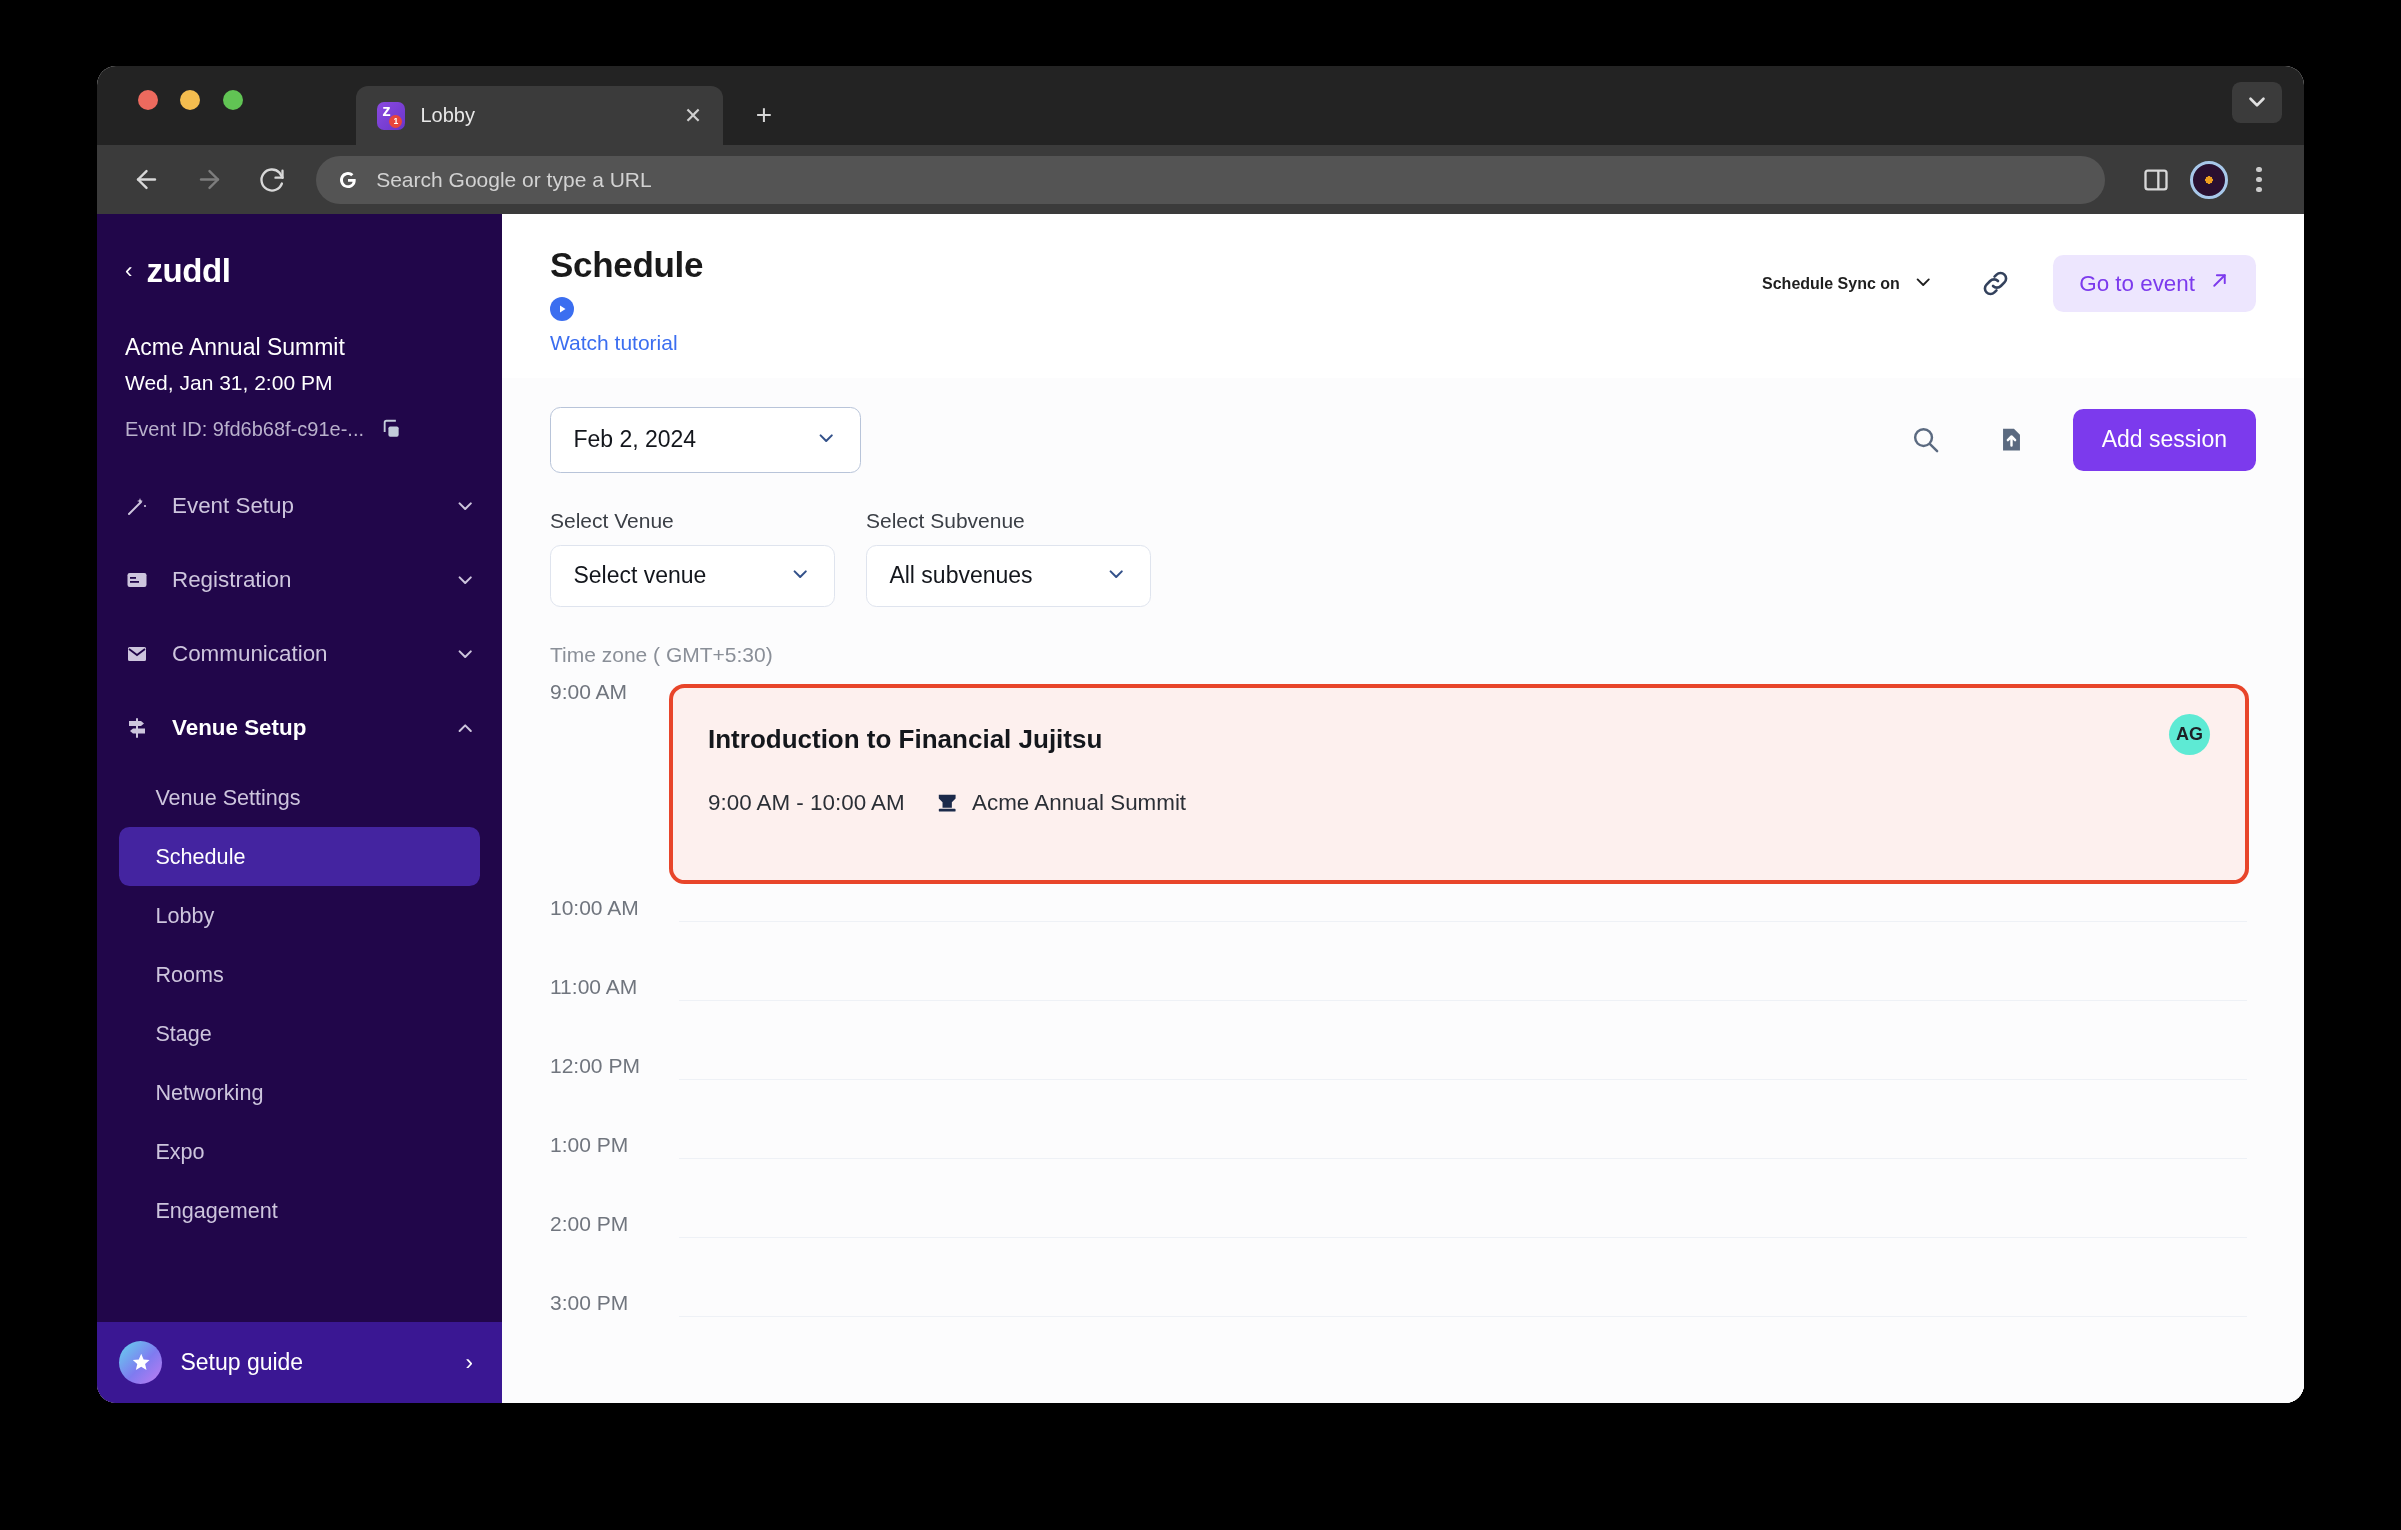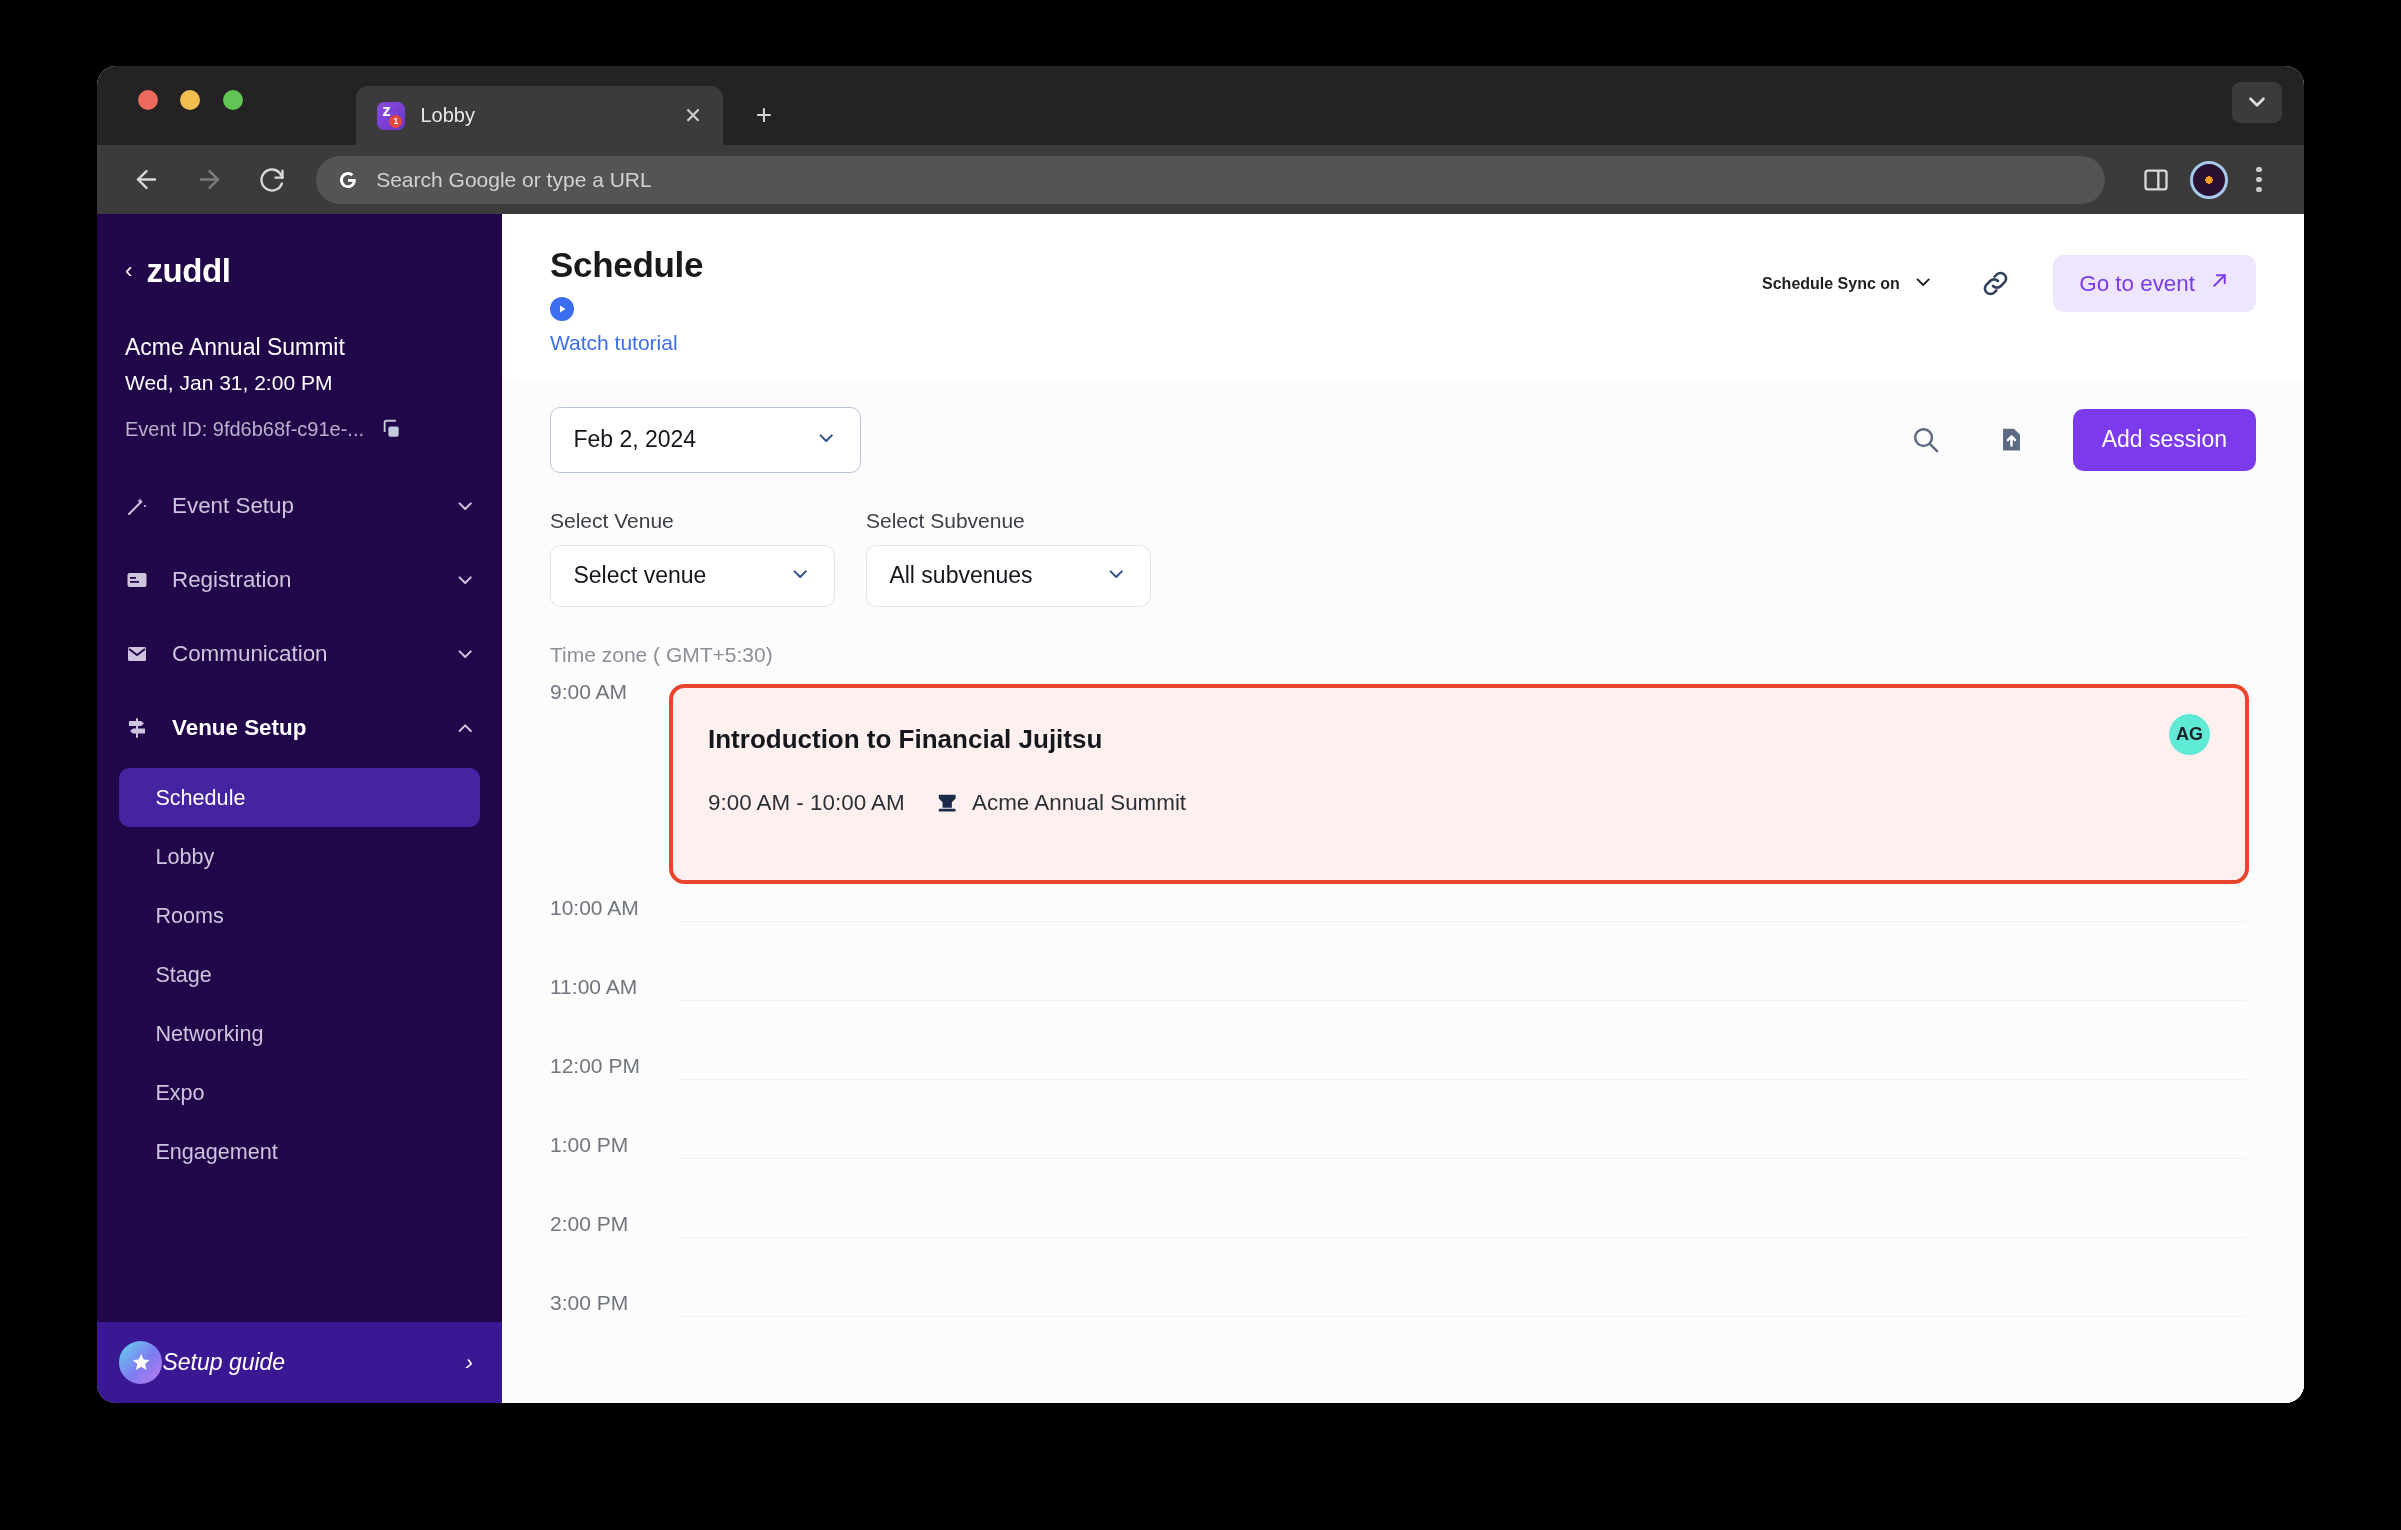--- a/index.html
+++ b/index.html
@@ -242,23 +242,22 @@
   .subitem.selected {
     background: #4424a0;
     color: #ffffff;
   }
 
   .setup-guide {
     height: 81px;
     background: #3a1793;
     display: flex; align-items: center;
     padding: 0 29px 0 22.4px;
-    gap: 0;
-    cursor: pointer;
-    font-style: italic;
+    gap: 18px;
+    cursor: pointer;
   }
   .sg-badge {
     width: 43px; height: 43px; border-radius: 50%;
     background: linear-gradient(135deg,#64d6ee 0%, #7f7bf0 55%, #c07cf2 100%);
     display: flex; align-items: center; justify-content: center;
     flex: 0 0 auto;
   }
   .sg-label { color: #ffffff; font-size: 23px; flex: 1 1 auto; }
   .sg-chev { color: #ffffff; font-size: 22.4px; }
 
@@ -601,20 +600,21 @@
           </span>
           <span class="glabel">Venue Setup</span>
           <span class="gchev">
             <svg width="22.4" height="22.4" viewBox="0 0 24 24" fill="none" stroke="currentColor" stroke-width="2.2" stroke-linecap="round" stroke-linejoin="round">
                 <polyline points="6 15 12 9 18 15"></polyline>
               </svg>
           </span>
         </div>
 
         <div class="subnav">
+          <div class="subitem">Venue Settings</div>
           <div class="subitem selected">Schedule</div>
           <div class="subitem">Lobby</div>
           <div class="subitem">Rooms</div>
           <div class="subitem">Stage</div>
           <div class="subitem">Networking</div>
           <div class="subitem">Expo</div>
           <div class="subitem">Engagement</div>
         </div>
       </div>
 

